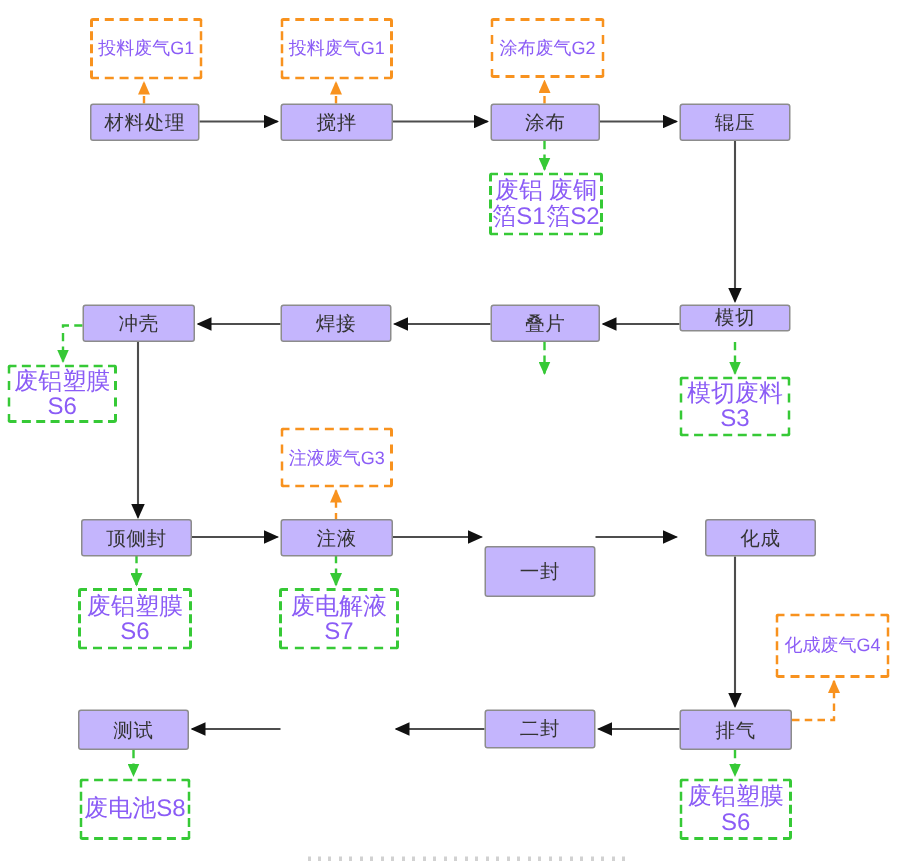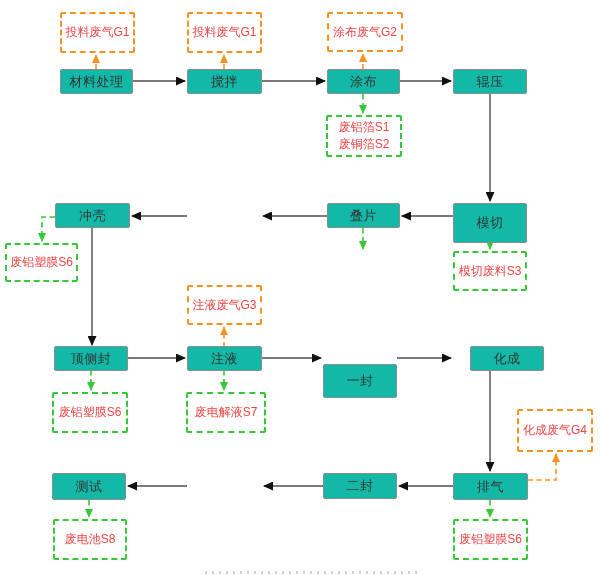--- a/index.html
+++ b/index.html
@@ -4,32 +4,32 @@
 <style>
   html,body{margin:0;padding:0;background:#ffffff;}
   .stage{
     position:relative;width:600px;height:575px;background:#ffffff;
     font-family:"Liberation Sans",sans-serif;overflow:hidden;
   }
   .wires{position:absolute;left:0;top:0;width:600px;height:575px;}
   .node{
     position:absolute;box-sizing:border-box;display:flex;
     align-items:center;justify-content:center;text-align:center;
-    color:#ef4444;background:#ffffff;
+    color:#8b5cf6;background:#ffffff;
   }
   .proc{
-    background:#14b8a6;border:1px solid #8c8c8c;border-radius:2px;
+    background:#c4b5fd;border:1px solid #8c8c8c;border-radius:2px;
     font-size:13px;letter-spacing:0.5px;color:#333333;
   }
   .gas{
     border:2px dashed #f8921e;border-radius:2px;font-size:12px;
   }
   .waste{
-    border:2px dashed #36c936;border-radius:2px;font-size:12px;
-    flex-direction:column;line-height:17px;
+    border:2px dashed #36c936;border-radius:2px;font-size:16px;
+    flex-direction:row;line-height:17px;
   }
   .waste span,.gas span,.proc span{display:block;}
   .caption-fragment{
     position:absolute;left:205px;top:571px;width:215px;height:3px;opacity:.45;
     background:repeating-linear-gradient(90deg,#9a9a9a 0 2px,transparent 2px 7px);
   }
 </style>
 </head>
 <body>
 
@@ -92,25 +92,28 @@
   <div class="node proc" style="left:187px;top:69px;width:75px;height:25px">
       <span>搅拌</span>
     </div>
   <div class="node proc" style="left:327px;top:69px;width:73px;height:25px">
       <span>涂布</span>
     </div>
   <div class="node proc" style="left:453px;top:69px;width:74px;height:25px">
       <span>辊压</span>
     </div>
 
-  <div class="node proc" style="left:453px;top:203px;width:74px;height:40px">
+  <div class="node proc" style="left:453px;top:203px;width:74px;height:18px">
       <span>模切</span>
     </div>
   <div class="node proc" style="left:327px;top:203px;width:73px;height:25px">
       <span>叠片</span>
+    </div>
+  <div class="node proc" style="left:187px;top:203px;width:74px;height:25px">
+      <span>焊接</span>
     </div>
   <div class="node proc" style="left:55px;top:203px;width:75px;height:25px">
       <span>冲壳</span>
     </div>
 
   <div class="node proc" style="left:54px;top:346px;width:74px;height:25px">
       <span>顶侧封</span>
     </div>
   <div class="node proc" style="left:187px;top:346px;width:75px;height:25px">
       <span>注液</span>

